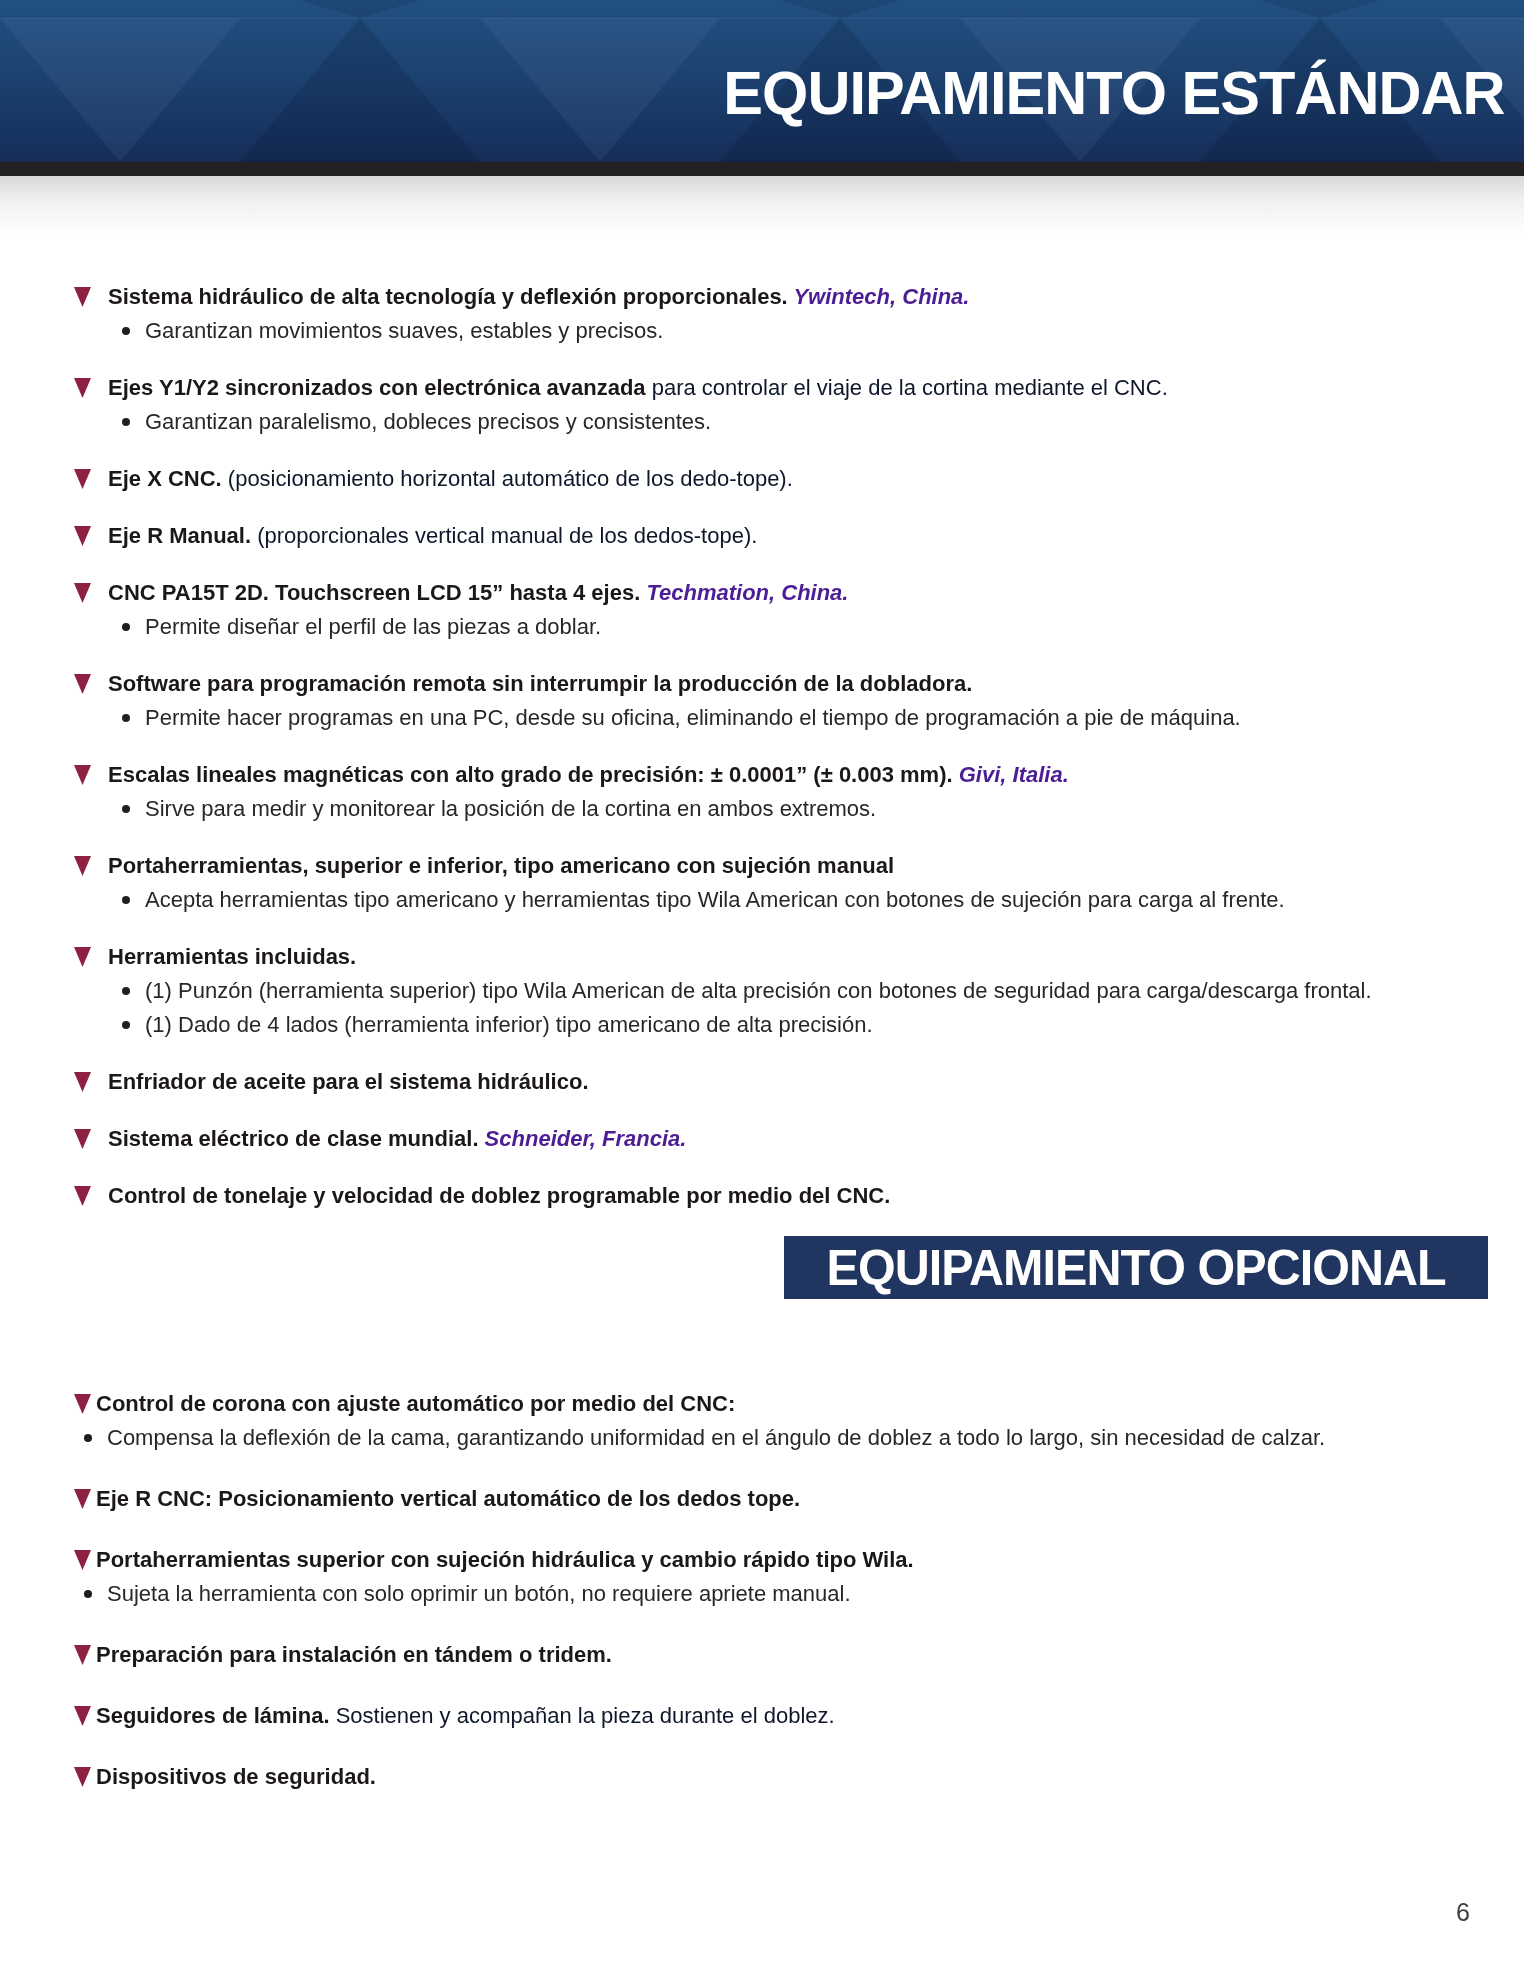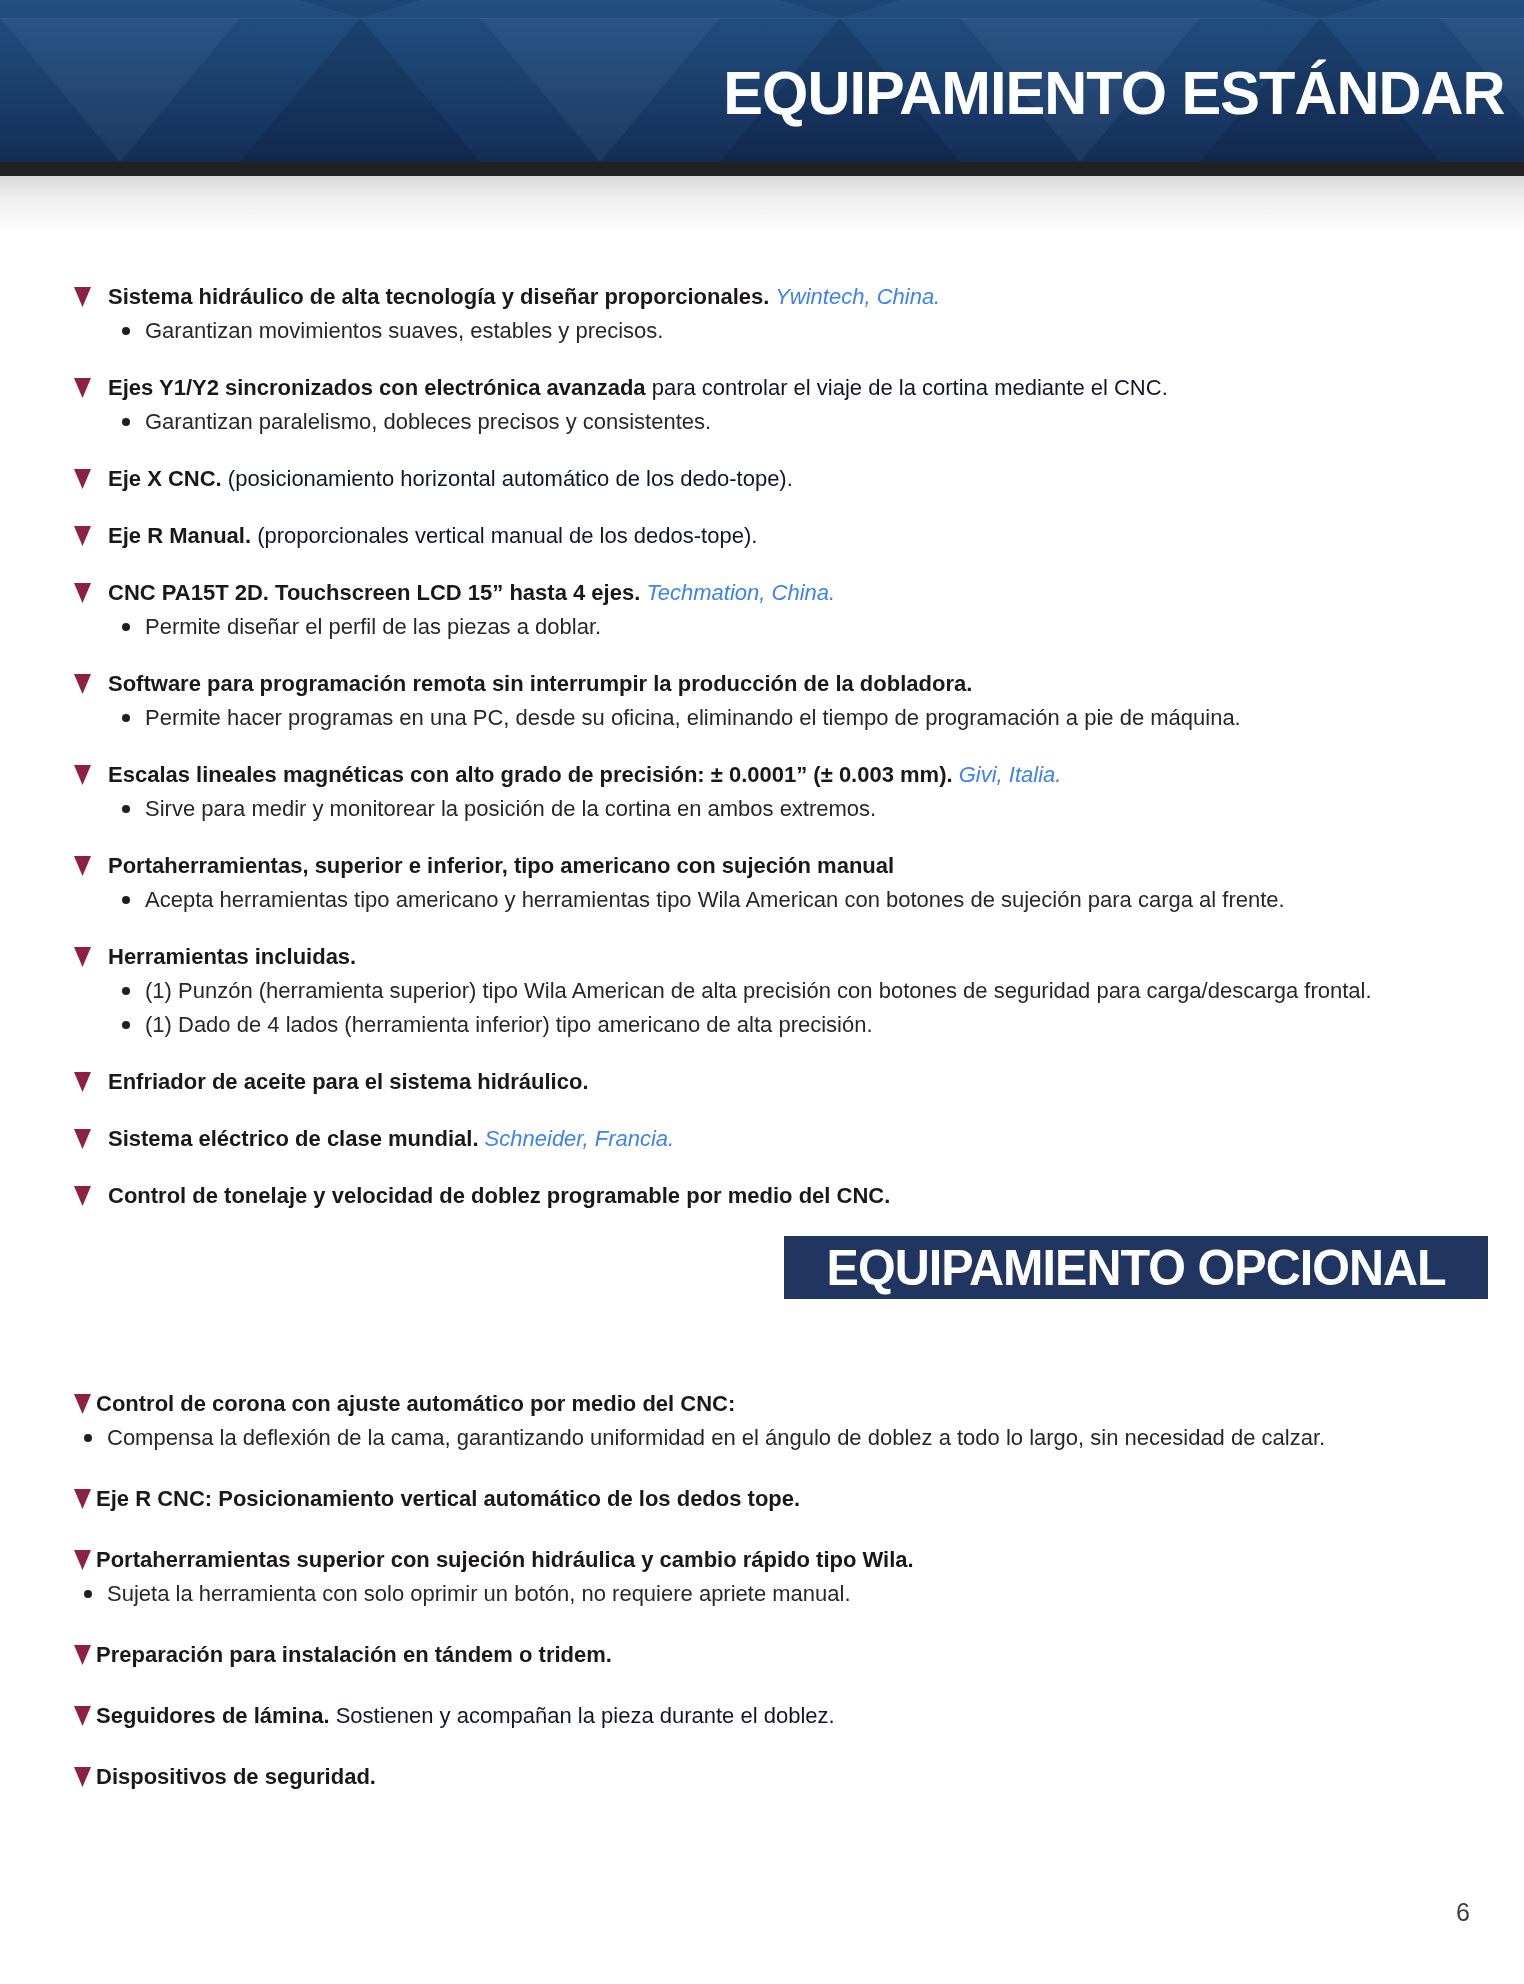--- a/index.html
+++ b/index.html
@@ -19,21 +19,21 @@
   .banner-shade { height:58px; width:100%; background:linear-gradient(180deg,#d9d9d9 0%,#efefef 40%,#ffffff 100%); }
 
   
   .content { padding:46px 30px 0 74px; }
   .item { position:relative; padding-left:34px; margin-bottom:23px; }
   .tri { position:absolute; left:0; top:7px; width:17px; height:20px;
     background:#8e2042; clip-path:polygon(0 0,100% 0,50% 100%); display:inline-block; }
   .item-title { font-size:22px; line-height:34px; }
   .seg-b { font-weight:bold; color:#1c1819; }
   .seg-r { font-weight:normal; color:#0f172a; }
-  .seg-i { font-style:italic; font-weight:normal; color:#3b82f6; }
+  .seg-i { font-style:italic; font-weight:bold; color:#4c1d95; }
   .subs { list-style:none; margin-top:0; }
   .sub { display:flex; align-items:flex-start; gap:15px; padding-left:14px;
     font-size:22px; line-height:34px; color:#2a2627; }
   .dot { flex:0 0 auto; width:8px; height:8px; border-radius:50%; background:#221e1f; margin-top:13px; }
   .subs.tight .sub { padding-left:0; margin-left:-12px; }
 
   .optional-items .item { padding-left:22px; margin-bottom:27px; }
 
   
   .opt-banner { width:704px; height:63px; margin:6px 6px 0 auto; background:#203560;
@@ -67,21 +67,21 @@
   </div>
   <div class="banner-strip"></div>
   <div class="banner-shade"></div>
 
   <div class="content">
 
     <div class="standard-items">
 
       <div class="item">
         <span class="tri"></span>
-        <div class="item-title"><span class="seg-b">Sistema hidráulico de alta tecnología y diseñar proporcionales.</span><span class="seg-r"></span><span class="seg-i"> Ywintech, China.</span></div>
+        <div class="item-title"><span class="seg-b">Sistema hidráulico de alta tecnología y deflexión proporcionales.</span><span class="seg-r"></span><span class="seg-i"> Ywintech, China.</span></div>
         <ul class="subs">
           <li class="sub">
               <span class="dot"></span>
               <span>Garantizan movimientos suaves, estables y precisos.</span>
             </li>
         </ul>
       </div>
 
       <div class="item">
         <span class="tri"></span>

